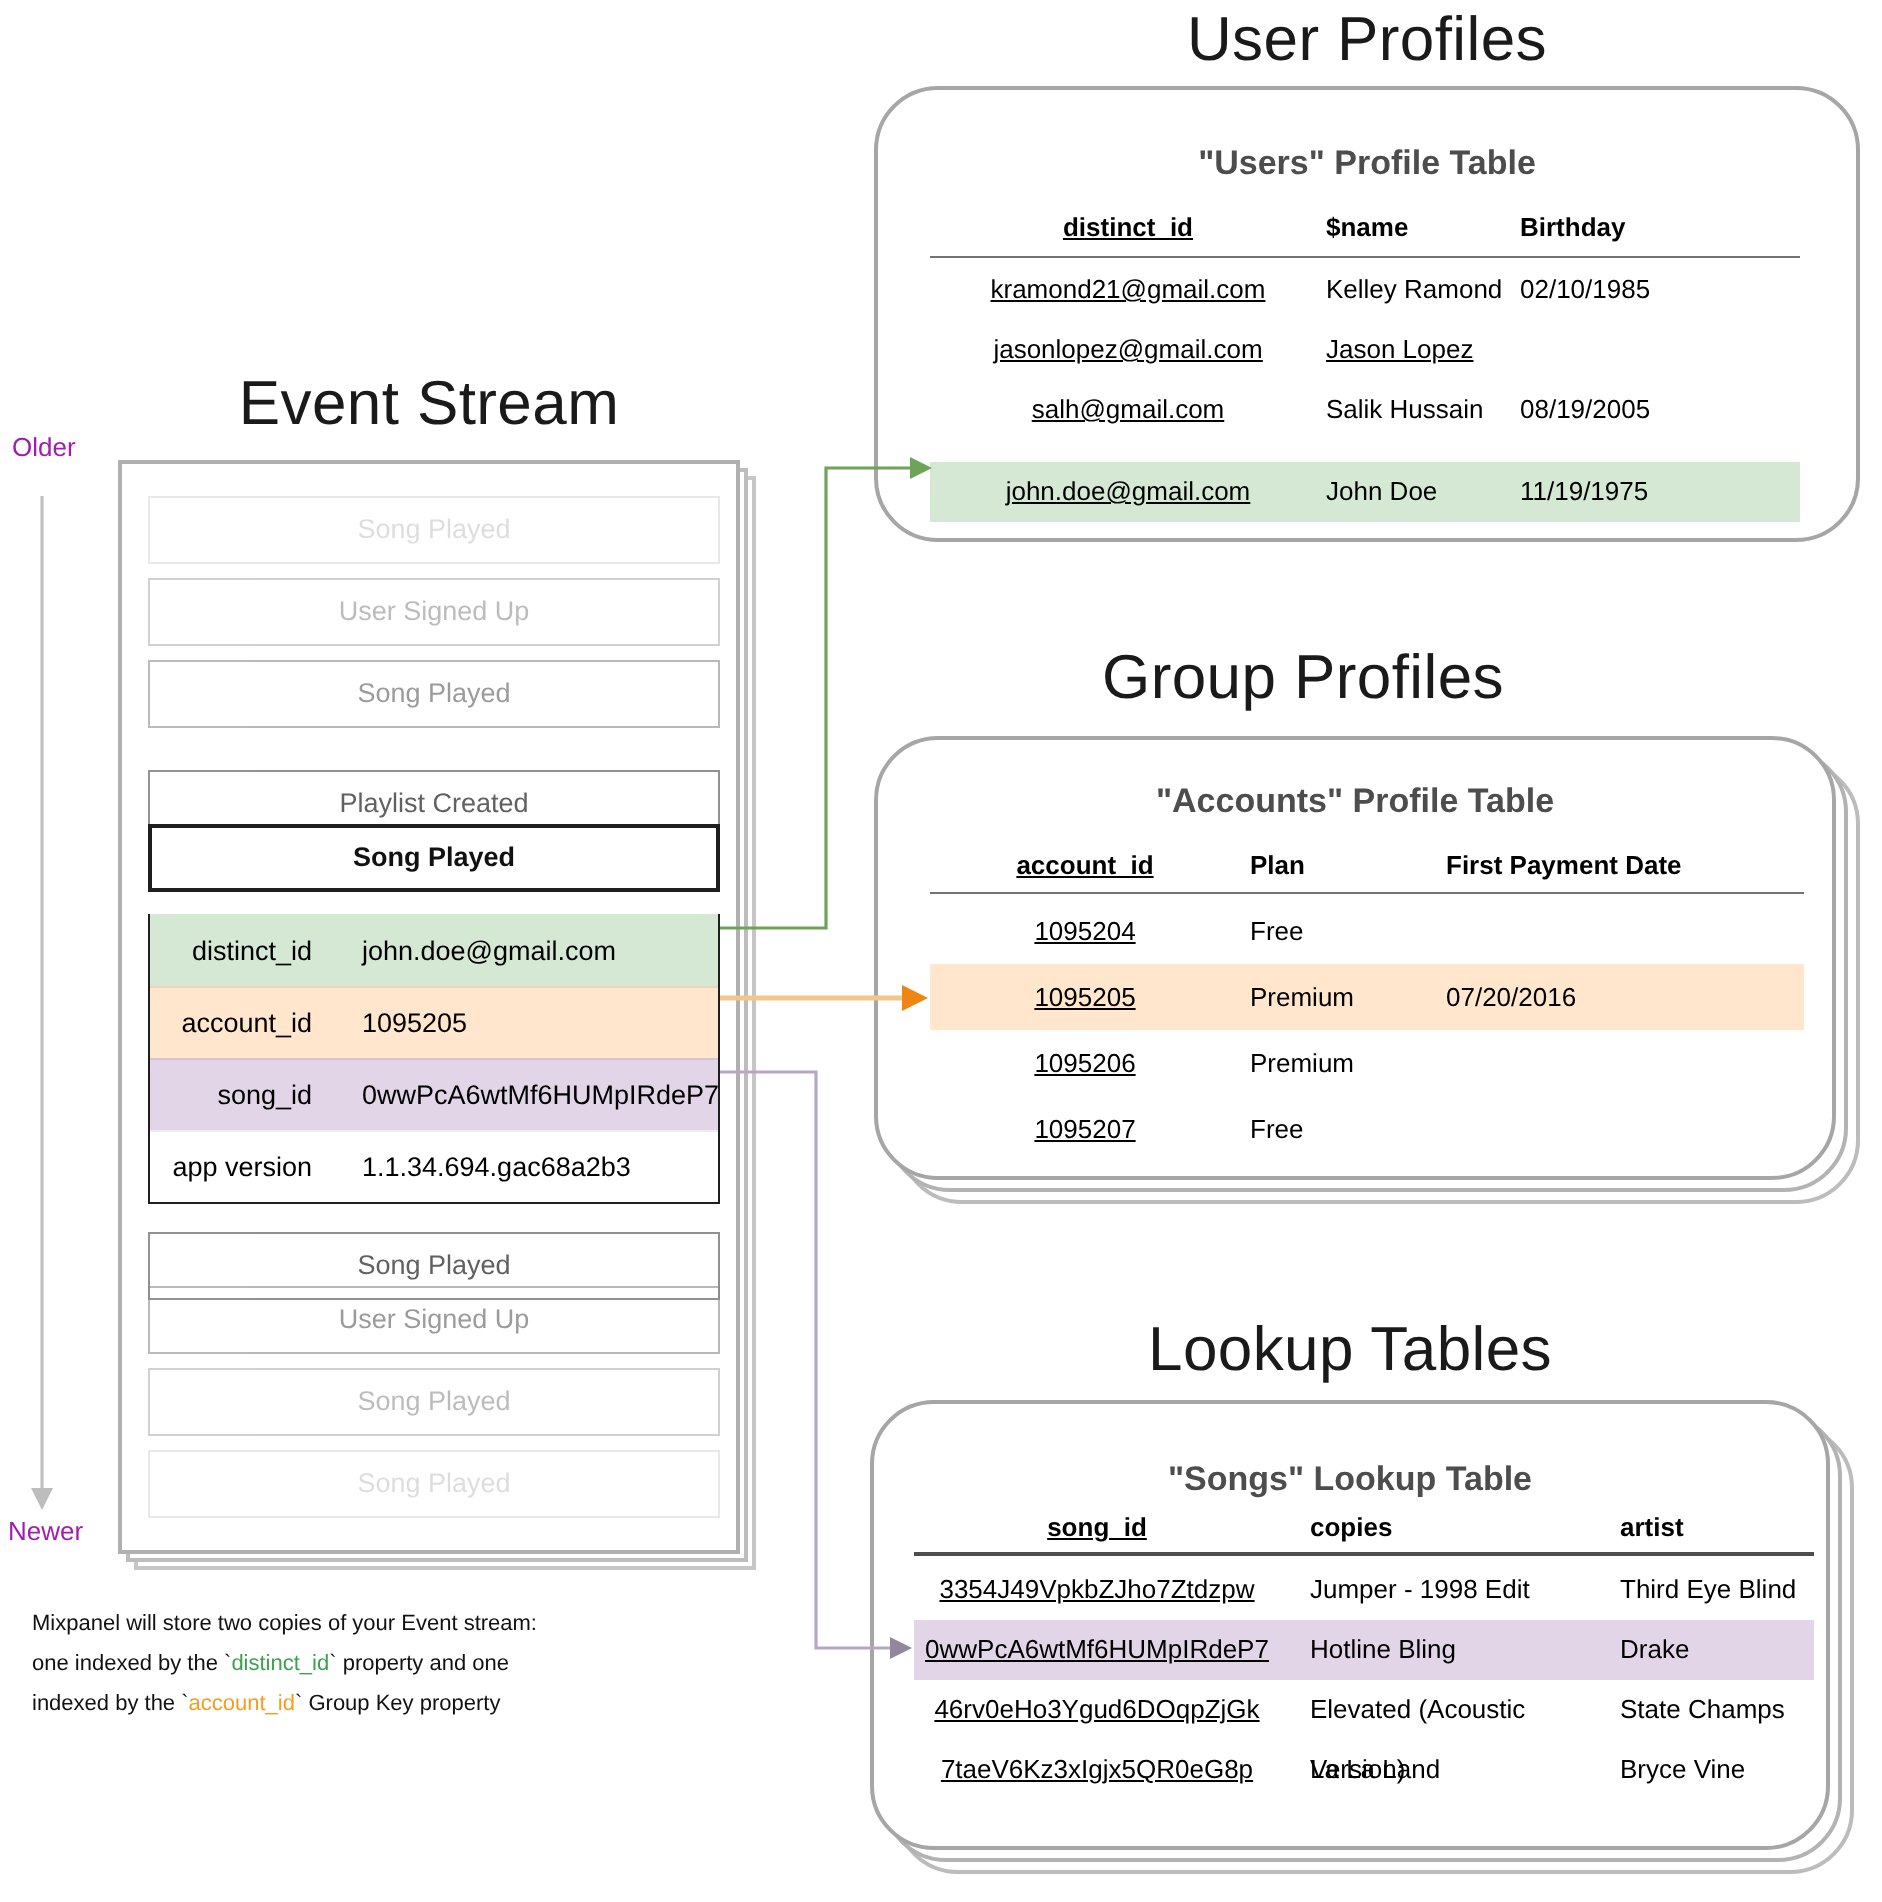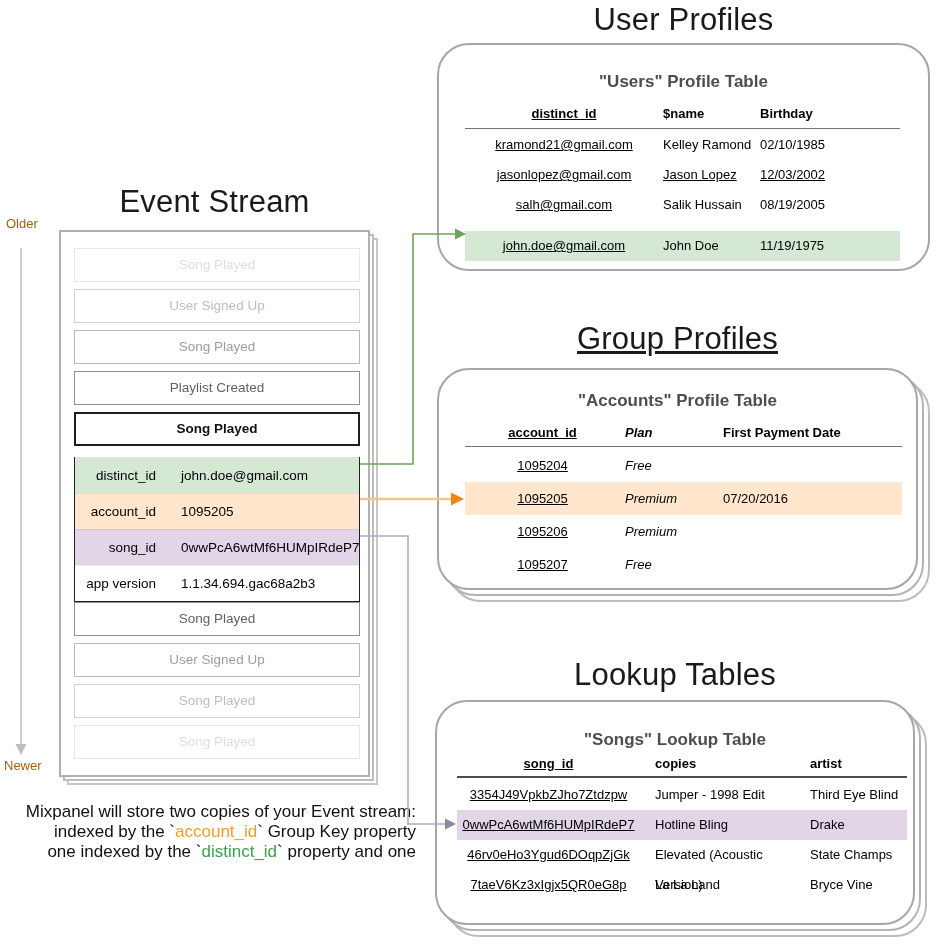--- a/index.html
+++ b/index.html
@@ -12,49 +12,49 @@
   .card{background:#fff;border:2px solid #a6a6a6;border-radius:32px;box-sizing:border-box;}
   .sheet{background:#fff;border:2px solid #bcbcbc;border-radius:32px;box-sizing:border-box;}
   .card-title{font-size:17px;font-weight:bold;color:#4d4d4d;text-align:center;}
   .thead{display:grid;font-size:13px;font-weight:bold;line-height:22px;}
   .trow{display:grid;font-size:13px;line-height:30px;}
   .c0{text-align:center;}
   .c1,.c2{text-align:left;}
   .u{text-decoration:underline;}
   .users-grid{grid-template-columns:198px 97px 140px;}
   .accounts-grid{grid-template-columns:155px 100px 182px;}
-  .accounts-grid .c1{padding-left:5px;font-style:italic;}
+  .accounts-grid .c1{padding-left:5px;}
   .accounts-grid .c2{padding-left:3px;}
   .songs-grid{grid-template-columns:183px 155px 112px;}
   .songs-grid .c1,.songs-grid .c2{padding-left:15px;}
   .divider{border-top:1px solid #737373;height:0;}
   .divider-dark{border-top:2px solid #4d4d4d;height:0;}
   .hl-green{background:#d5e8d4;margin-top:11px;}
   .hl-orange{background:#ffe6cc;}
   .hl-purple{background:#e1d5e7;}
   
   .es-panel{background:#fff;border:2px solid #b0b0b0;box-sizing:border-box;}
   .es-sheet{background:#fff;border:2px solid #c6c6c6;box-sizing:border-box;}
   .event-row{
     position:absolute;left:13px;width:286px;height:34px;box-sizing:border-box;
     border:1px solid #8c8c8c;color:#595959;text-align:center;line-height:32px;font-size:13.5px;
   }
-  .fade-1{opacity:.20;} .fade-2{opacity:.40;} .fade-3{opacity:.60;} .fade-4{opacity:.95;}
+  .fade-1{opacity:.20;} .fade-2{opacity:.40;} .fade-3{opacity:.60;} .fade-4{opacity:.95;margin-top:14px;}
   .focal{position:absolute;left:13px;width:286px;box-sizing:border-box;}
   .focal-header{
     height:34px;box-sizing:border-box;border:2px solid #1f1f1f;background:#fff;
     font-weight:bold;font-size:13.5px;text-align:center;line-height:30px;color:#111;
   }
   .focal-body{border:1px solid #1f1f1f;border-top:none;box-sizing:border-box;}
   .prop-row{height:36px;display:flex;align-items:center;font-size:13.5px;box-sizing:border-box;border-top:1px solid rgba(0,0,0,0.07);}
   .prop-row:first-child{border-top:none;}
   .prop-key{width:81px;text-align:right;flex:none;}
   .prop-val{margin-left:25px;white-space:nowrap;}
-  .tl-label{font-size:13px;color:#a16207;}
-  .caption{font-size:17px;line-height:20px;color:#111;text-align:right;}
+  .tl-label{font-size:13px;color:#a21caf;}
+  .caption{font-size:11px;line-height:20px;color:#111;text-align:left;}
   .code-green{color:#3da14f;}
   .code-orange{color:#f59d20;}
   svg.overlay{position:absolute;left:0;top:0;pointer-events:none;z-index:10;}
 </style>
 </head>
 <body>
 
 <div id="canvas">
 
   <div class="abs tl-label" style="left:6px;top:216px;">Older</div>
@@ -94,55 +94,54 @@
     </div>
 
     <div class="event-row fade-4" style="top:370px;">Song Played</div>
     <div class="event-row fade-3" style="top:411px;">User Signed Up</div>
     <div class="event-row fade-2" style="top:452px;">Song Played</div>
     <div class="event-row fade-1" style="top:493px;">Song Played</div>
   </div>
 
   <div class="abs caption" style="left:16px;top:802px;width:400px;">
     <div>Mixpanel will store two copies of your Event stream:</div>
+    <div><span>one indexed by the `</span><span class="code-green">distinct_id</span><span>` property and one</span></div>
     <div><span>indexed by the `</span><span class="code-orange">account_id</span><span>` Group Key property</span></div>
-    <div><span>one indexed by the `</span><span class="code-green">distinct_id</span><span>` property and one</span></div>
   </div>
 
   <div class="abs sec-title" style="left:437px;top:2px;width:493px;">User Profiles</div>
   <div class="abs card" style="left:437px;top:43px;width:493px;height:228px;"></div>
   <div class="abs card-title" style="left:437px;top:72px;width:493px;">"Users" Profile Table</div>
   <div class="abs thead users-grid" style="left:465px;top:103px;width:435px;">
     <div class="c0 u">distinct_id</div>
     <div class="c1">$name</div>
     <div class="c2">Birthday</div>
   </div>
   <div class="abs divider" style="left:465px;top:128px;width:435px;"></div>
   <div class="abs trow users-grid" style="left:465px;top:130px;width:435px;">
     <div class="c0 u">kramond21@gmail.com</div>
     <div class="c1">Kelley Ramond</div>
     <div class="c2">02/10/1985</div>
   </div>
   <div class="abs trow users-grid" style="left:465px;top:160px;width:435px;text-decoration:underline;">
     <div class="c0 u">jasonlopez@gmail.com</div>
     <div class="c1">Jason Lopez</div>
-    <div class="c2">12/03/2002</div>
   </div>
   <div class="abs trow users-grid" style="left:465px;top:190px;width:435px;">
     <div class="c0 u">salh@gmail.com</div>
     <div class="c1">Salik Hussain</div>
     <div class="c2">08/19/2005</div>
   </div>
   <div class="abs trow users-grid hl-green" style="left:465px;top:220px;width:435px;">
     <div class="c0 u">john.doe@gmail.com</div>
     <div class="c1">John Doe</div>
     <div class="c2">11/19/1975</div>
   </div>
 
-  <div class="abs sec-title" style="left:437px;top:321px;width:481px;text-decoration:underline;">Group Profiles</div>
+  <div class="abs sec-title" style="left:411px;top:321px;width:481px;">Group Profiles</div>
   <div class="abs sheet" style="left:449px;top:380px;width:481px;height:222px;"></div>
   <div class="abs sheet" style="left:443px;top:374px;width:481px;height:222px;border-color:#b3b3b3;"></div>
   <div class="abs card" style="left:437px;top:368px;width:481px;height:222px;"></div>
   <div class="abs card-title" style="left:437px;top:391px;width:481px;">"Accounts" Profile Table</div>
   <div class="abs thead accounts-grid" style="left:465px;top:422px;width:437px;">
     <div class="c0 u">account_id</div>
     <div class="c1">Plan</div>
     <div class="c2">First Payment Date</div>
   </div>
   <div class="abs divider" style="left:465px;top:446px;width:437px;"></div>

